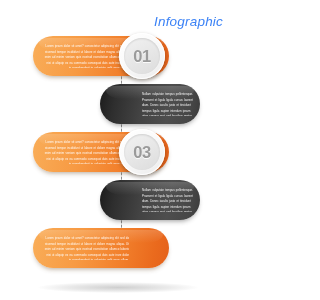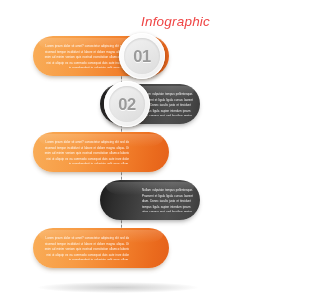--- a/index.html
+++ b/index.html
@@ -18,25 +18,25 @@
   #infographic {
     position: absolute;
     left: 0; top: 0;
     width: 236px;
     height: 300px;
   }
 
   
   .title {
     position: absolute;
-    right: 26px;
+    right: 13px;
     top: 14px;
     font-size: 13.5px;
     font-style: italic;
-    color: #ef4444;
+    color: #3b82f6;
     letter-spacing: 0.2px;
     white-space: nowrap;
     line-height: 16px;
   }
 
   
   .base-shadow {
     position: absolute;
     left: 38px;
     top: 282px;
@@ -171,32 +171,32 @@
     <div class="badge">
       <div class="badge-inner">
         <span class="badge-num">01</span>
       </div>
     </div>
   </div>
 
   <div class="row right" style="top:84px;">
     <div class="pill"></div>
     <div class="copy">Nullam vulputate tempus pellentesque. Praesent et ligula ligula cursus laoreet diam. Donec iaculis justo et tincidunt tempus ligula sapien interdum ipsum vitae congue erat sed faucibus metus. Suspendisse arcu lectus adipiscing sit amet est ullamcorper cursus.</div>
+  </div>
+
+  <div class="row left" style="top:132px;">
+    <div class="pill"></div>
+    <div class="copy">Lorem ipsum dolor sit amet? consectetur adipiscing elit sed do eiusmod tempor incididunt ut labore et dolore magna aliqua. Ut enim ad minim veniam quis nostrud exercitation ullamco laboris nisi ut aliquip ex ea commodo consequat duis aute irure dolor in reprehenderit in voluptate velit esse cillum.</div>
     <div class="badge">
       <div class="badge-inner">
-        <span class="badge-num">02</span>
+        <span class="badge-num">03</span>
       </div>
     </div>
   </div>
 
-  <div class="row left" style="top:132px;">
-    <div class="pill"></div>
-    <div class="copy">Lorem ipsum dolor sit amet? consectetur adipiscing elit sed do eiusmod tempor incididunt ut labore et dolore magna aliqua. Ut enim ad minim veniam quis nostrud exercitation ullamco laboris nisi ut aliquip ex ea commodo consequat duis aute irure dolor in reprehenderit in voluptate velit esse cillum.</div>
-  </div>
-
   <div class="row right" style="top:180px;">
     <div class="pill"></div>
     <div class="copy">Nullam vulputate tempus pellentesque. Praesent et ligula ligula cursus laoreet diam. Donec iaculis justo et tincidunt tempus ligula sapien interdum ipsum vitae congue erat sed faucibus metus. Suspendisse arcu lectus adipiscing sit amet est ullamcorper cursus.</div>
   </div>
 
   <div class="row left" style="top:228px;">
     <div class="pill"></div>
     <div class="copy">Lorem ipsum dolor sit amet? consectetur adipiscing elit sed do eiusmod tempor incididunt ut labore et dolore magna aliqua. Ut enim ad minim veniam quis nostrud exercitation ullamco laboris nisi ut aliquip ex ea commodo consequat duis aute irure dolor in reprehenderit in voluptate velit esse cillum.</div>
   </div>
 

